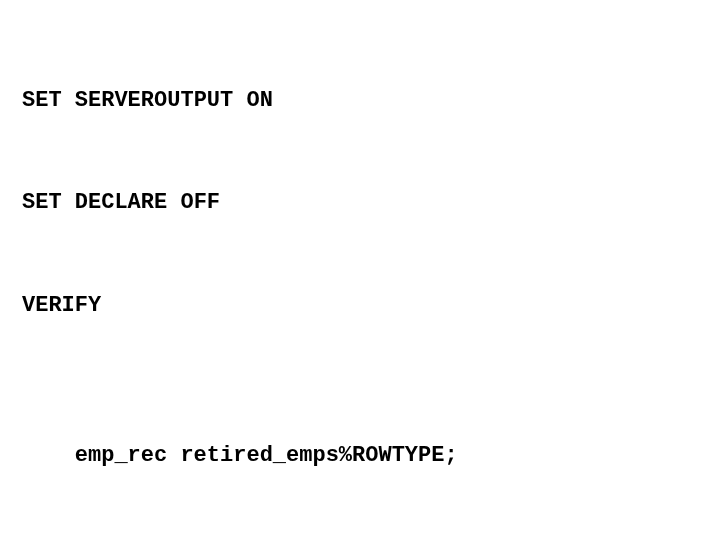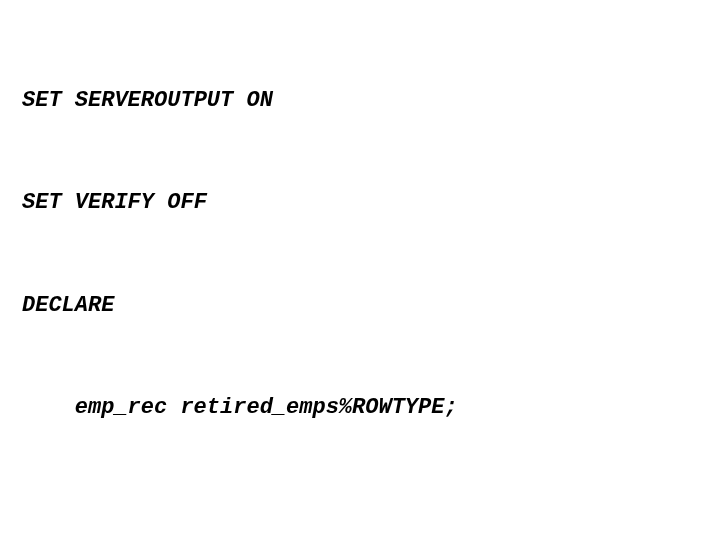--- a/index.html
+++ b/index.html
@@ -17,33 +17,33 @@
       line-height: 1.55;
       color: #000000;
       padding: 16px 22px;
       overflow: hidden;
     }
     .code-block {
       white-space: pre;
     }
     .line {
       display: block;
-      font-style: italic;
     }
     .indent-4 {
       padding-left: 4ch;
+      margin-top: 48px;
     }
   </style>
 </head>
 <body>
 
 <div class="code-block">
   <span class="line">SET SERVEROUTPUT ON</span>
-  <span class="line">SET VERIFY OFF</span>
-  <span class="line">DECLARE</span>
+  <span class="line">SET DECLARE OFF</span>
+  <span class="line">VERIFY</span>
   <span class="line indent-4">emp_rec retired_emps%ROWTYPE;</span>
   
   
   
   
   
   
   
   
 </div>

